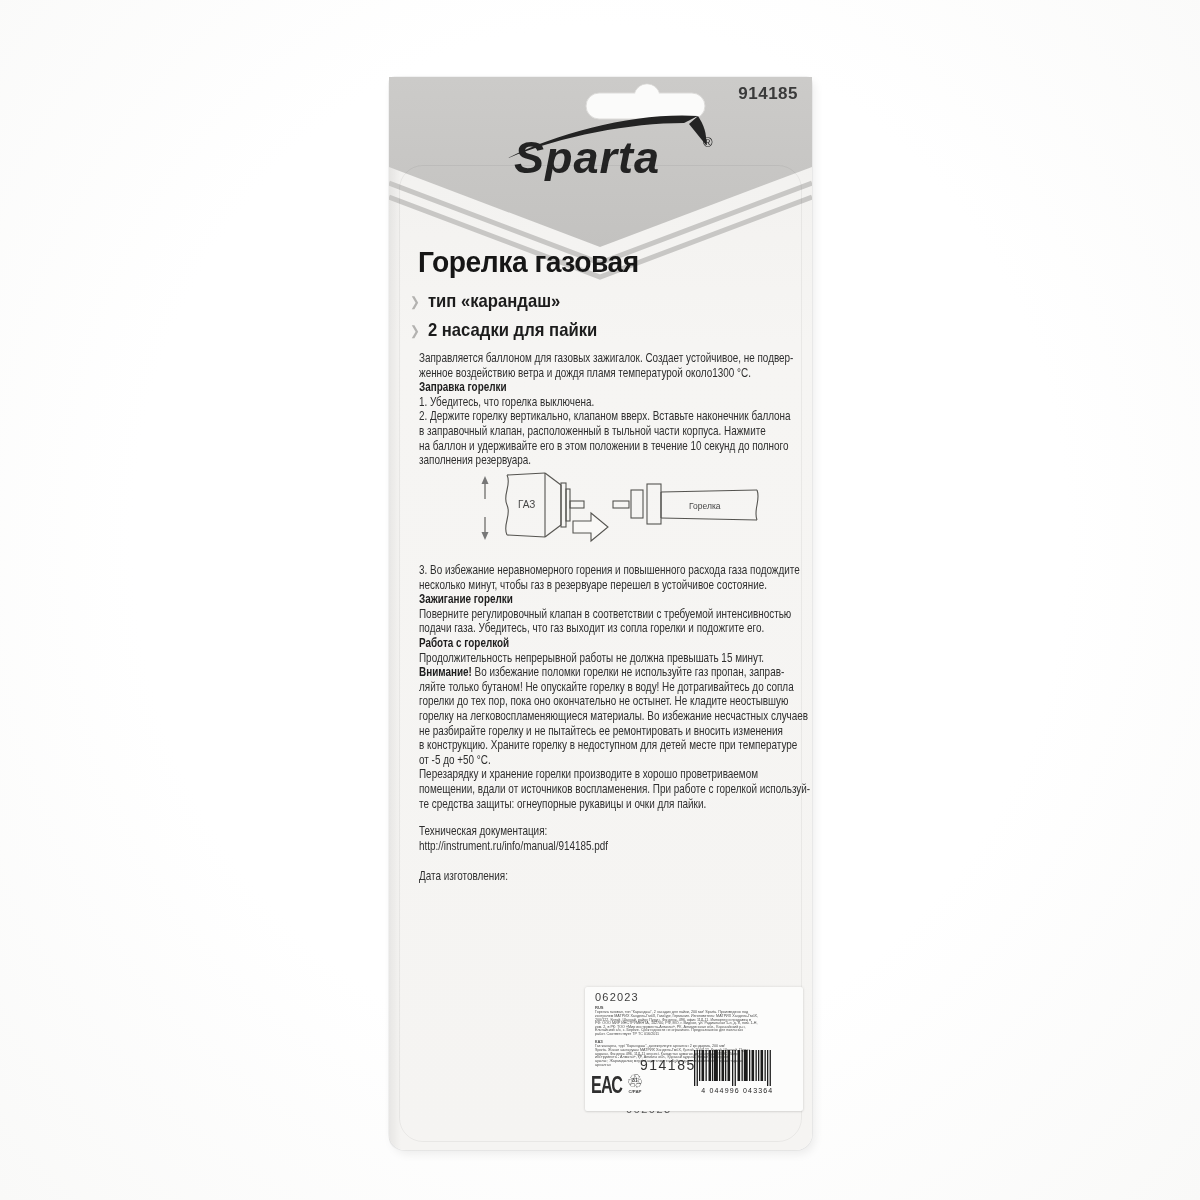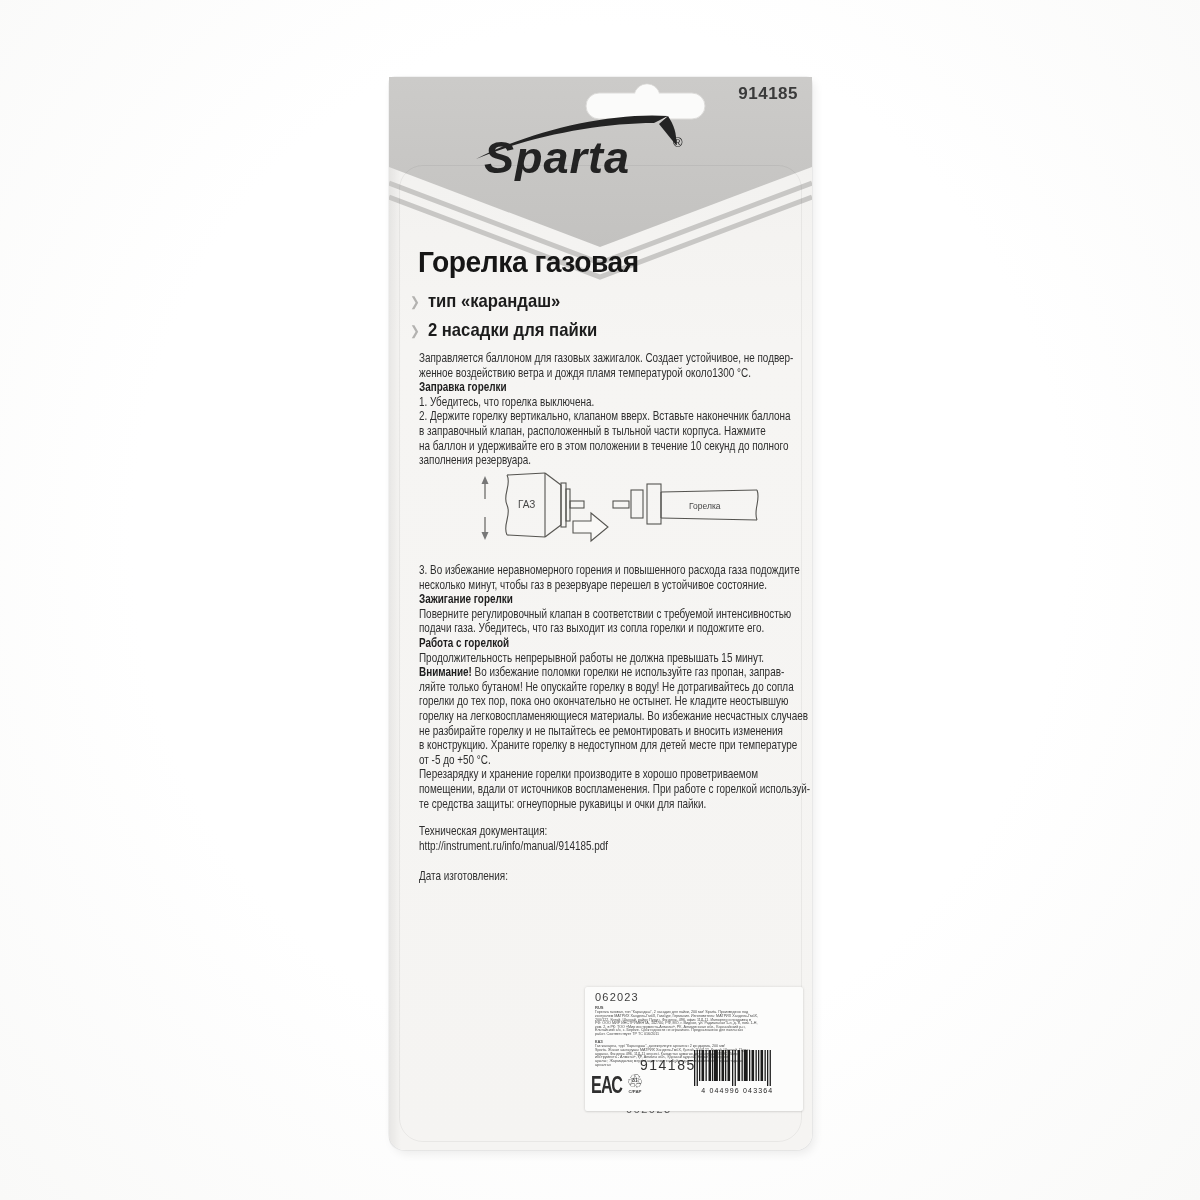--- a/index.html
+++ b/index.html
@@ -2,21 +2,21 @@
 <html><head>
 <meta charset="utf-8">
 <style>
   html,body{margin:0;padding:0;}
   .photo{position:relative;width:1200px;height:1200px;background:radial-gradient(ellipse at 50% 45%, #ffffff 55%, #f9f9f8 100%);font-family:"Liberation Sans",sans-serif;overflow:hidden;}
   .card{position:absolute;left:389px;top:77px;width:423px;height:1073px;background:linear-gradient(180deg,#f1f0ee 0%,#f6f5f3 25%,#f5f4f2 100%);border-radius:6px 6px 16px 16px;box-shadow:0 0 0 1px rgba(0,0,0,0.045), 3px 4px 10px rgba(0,0,0,0.07);}
   .card::before{content:"";position:absolute;left:0;top:0;bottom:0;width:12px;background:linear-gradient(90deg,rgba(0,0,0,0.06),rgba(0,0,0,0));border-radius:6px 0 0 16px;pointer-events:none;}
   .blister-outline{position:absolute;left:10px;right:10px;top:88px;bottom:8px;border:1px solid rgba(0,0,0,0.05);border-radius:24px;pointer-events:none;}
   .header-svg{position:absolute;left:0;top:0;}
   .sku{position:absolute;right:14px;top:7px;font-size:17px;font-weight:700;color:#3a3a3a;letter-spacing:0.5px;}
-  .logo{position:absolute;left:79px;top:38px;width:240px;height:66px;text-decoration:underline;}
+  .logo{position:absolute;left:109px;top:38px;width:240px;height:66px;text-decoration:underline;}
   .title{position:absolute;left:29px;top:168px;margin:0;font-size:30px;font-weight:700;color:#161616;letter-spacing:-0.5px;transform:scaleX(0.94);transform-origin:0 0;white-space:nowrap;}
   .features{position:absolute;left:21px;top:209px;}
   .feature{height:29px;font-size:18.5px;font-weight:700;color:#1c1c1c;transform:scaleX(0.90);transform-origin:0 0;white-space:nowrap;display:flex;align-items:center;}
   .chev{color:#b3b2b0;font-size:13px;margin-right:9px;font-weight:400;transform:translateY(1px);}
   .textcol{position:absolute;left:30px;width:500px;transform:scaleX(0.80);transform-origin:0 0;font-size:12.4px;line-height:14.6px;color:#2e2e2e;}
   .t1{top:274px;}
   .t2{top:486px;}
   .textcol p{margin:0;white-space:pre-line;}
   .b{font-weight:700;color:#1d1d1d;}
   .mt{margin-top:13px !important;}

